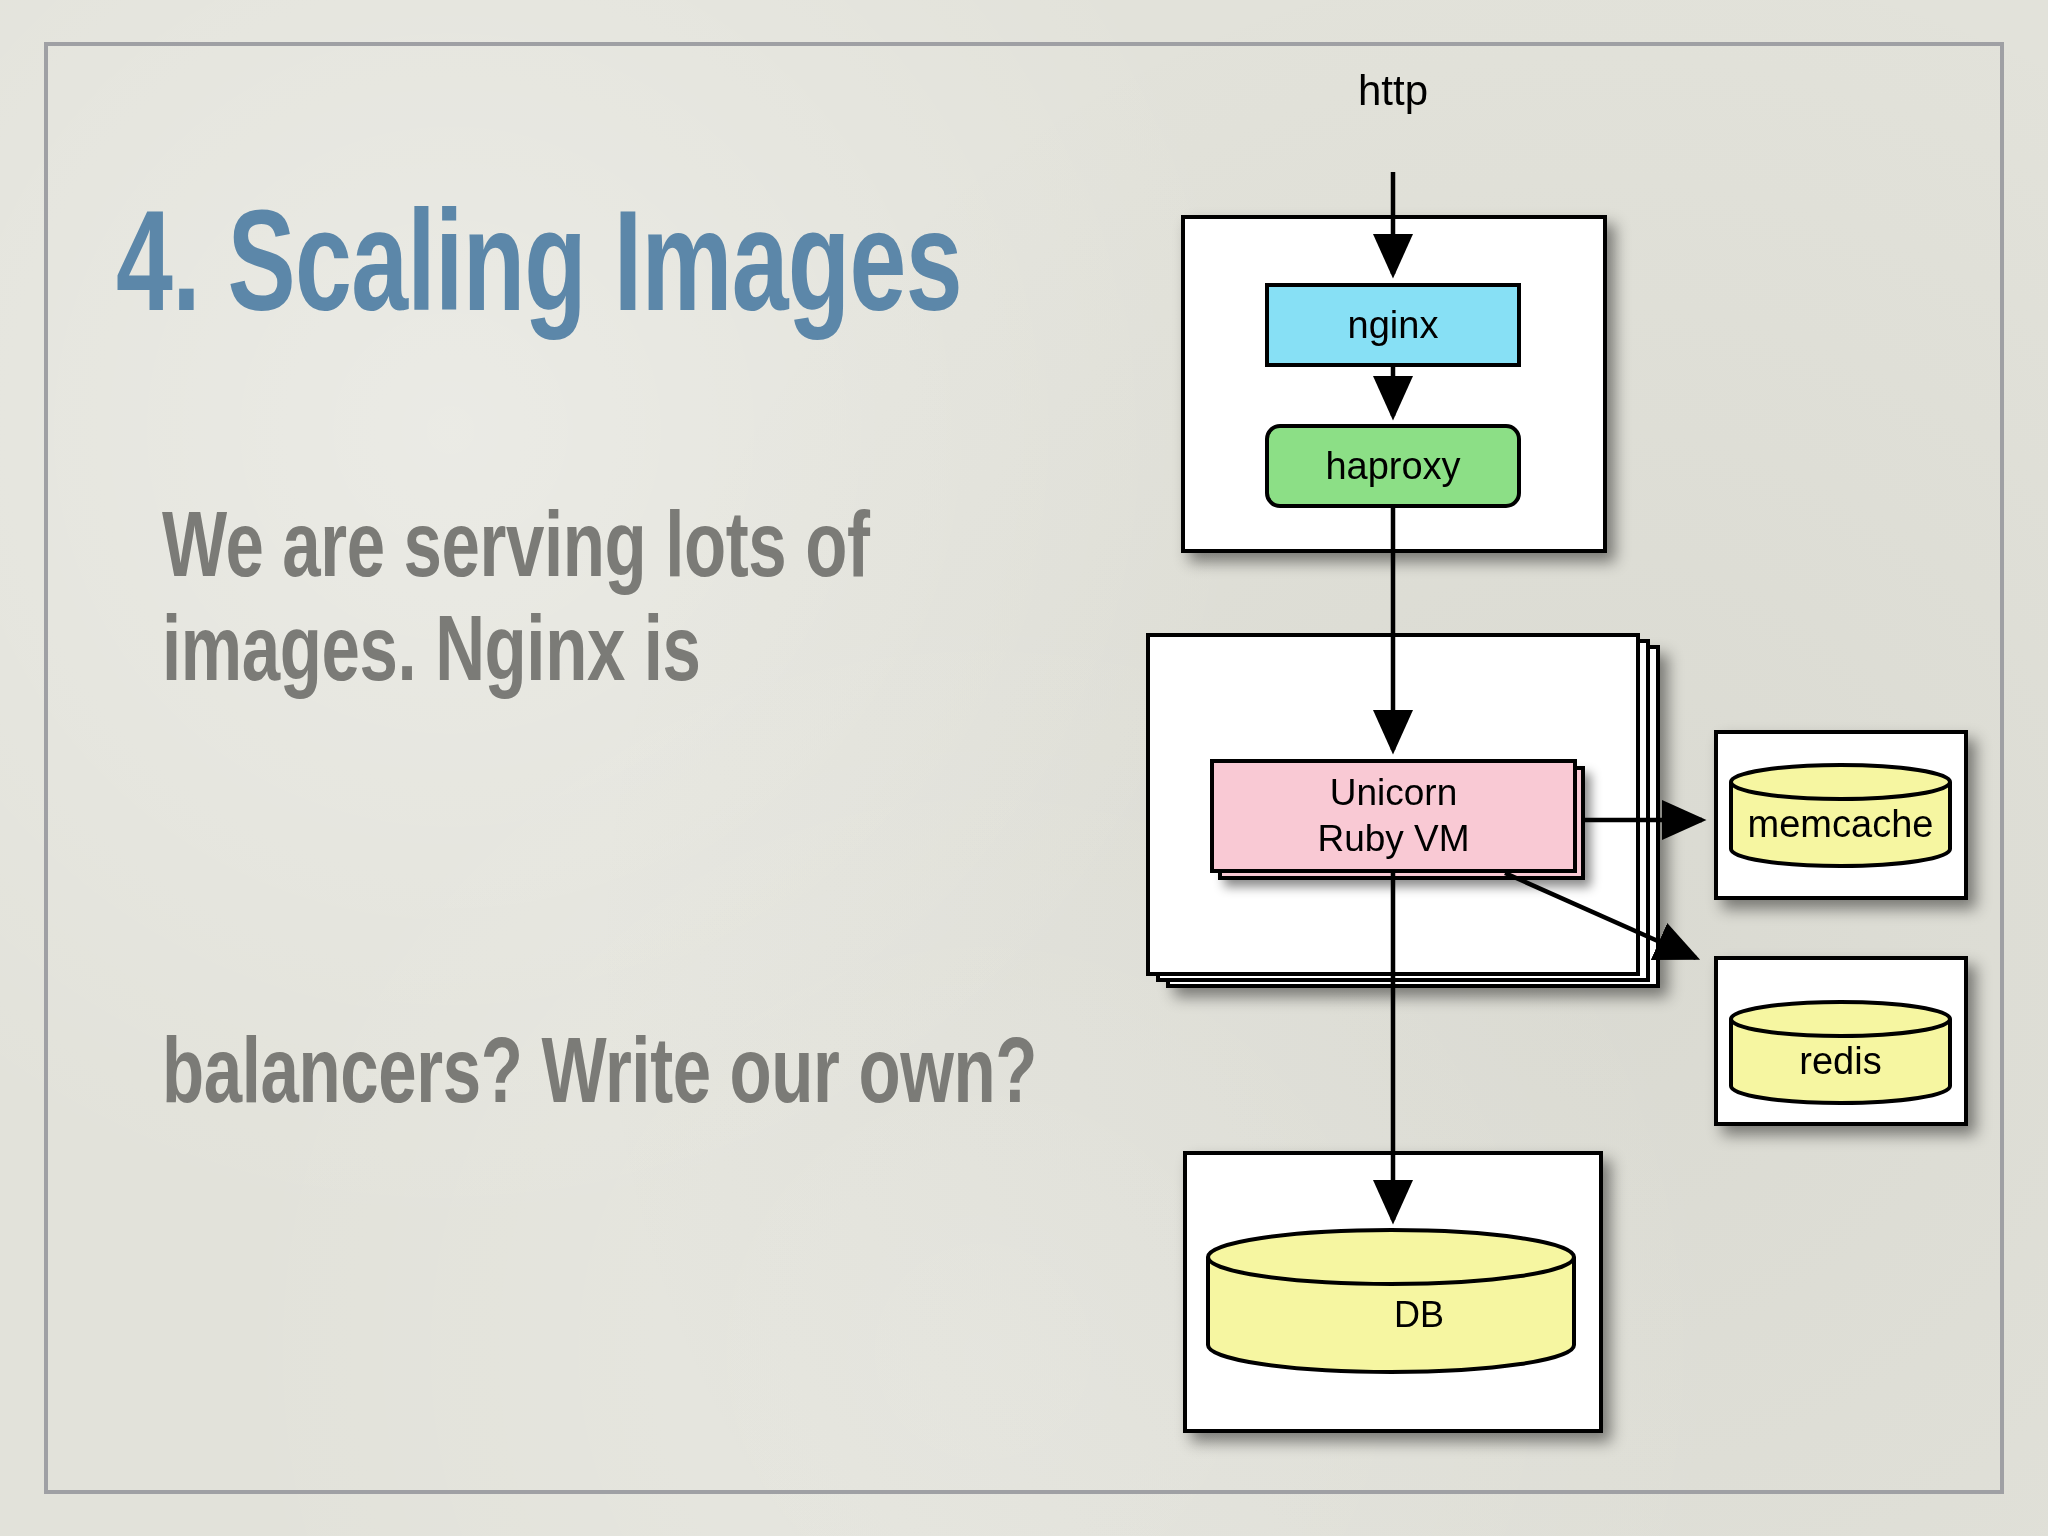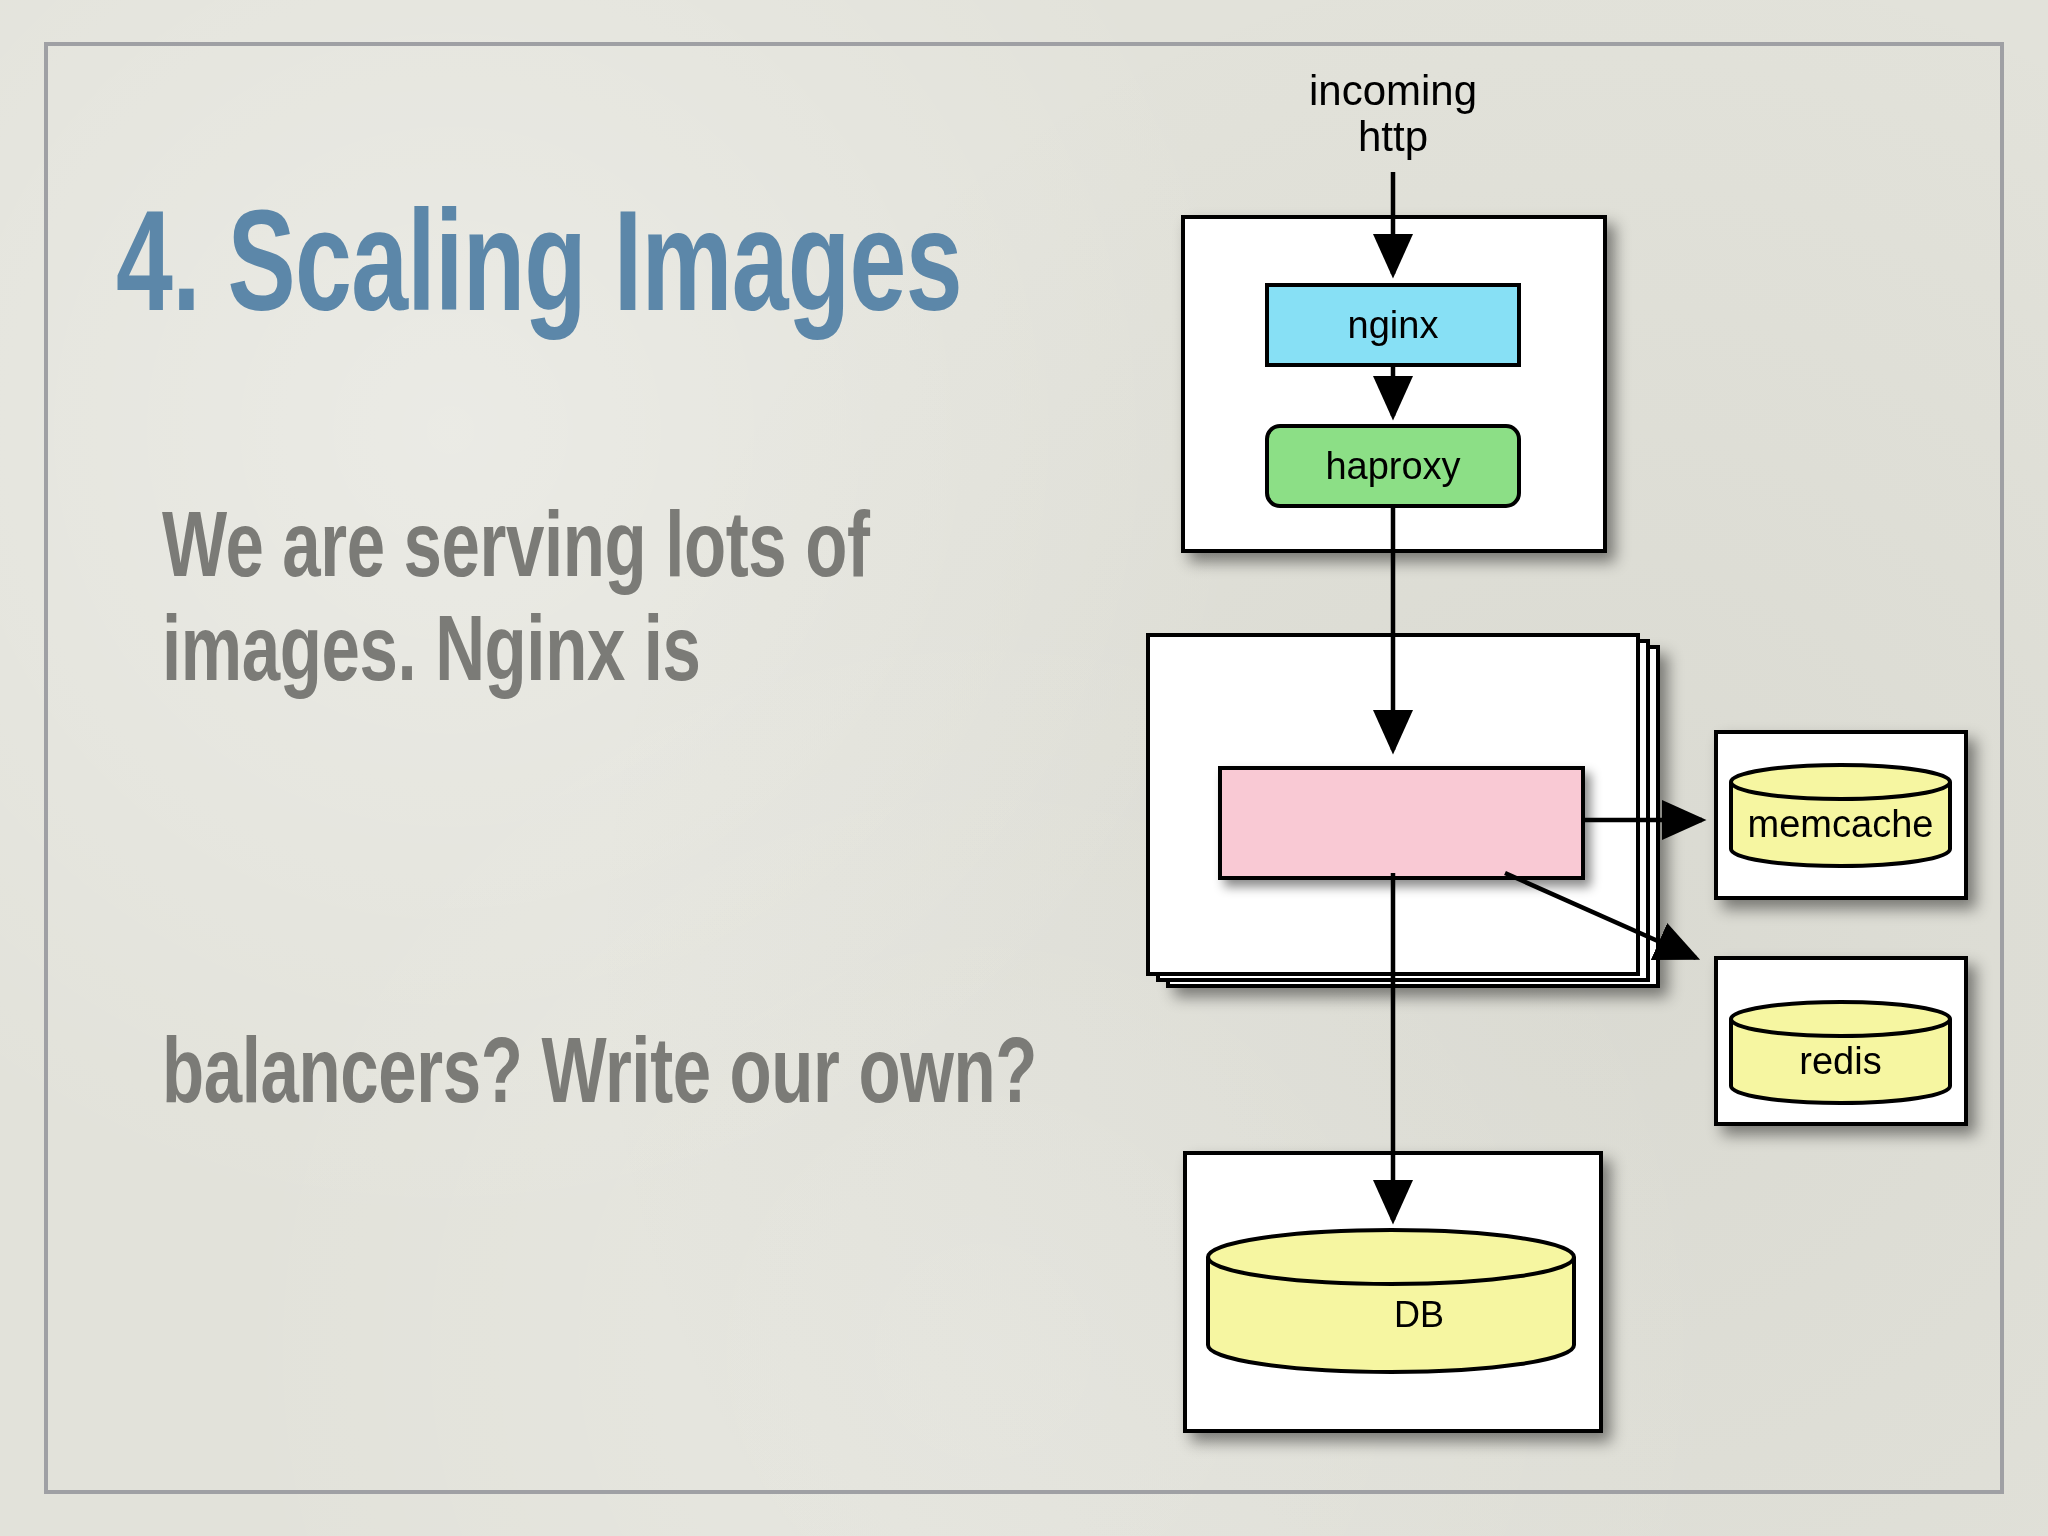--- a/index.html
+++ b/index.html
@@ -52,36 +52,39 @@
   <div class="para p1">
     <div><span class="cond">We are serving lots of</span></div>
     <div><span class="cond">images. Nginx is</span></div>
   </div>
 
   <div class="para p2">
     <div><span class="cond">balancers? Write our own?</span></div>
   </div>
 
   <div class="incoming">
-    <div>incoming</div>
     <div>http</div>
   </div>
 
   <div class="wbox shadow" style="left:1181px;top:215px;width:426px;height:338px;"></div>
   <div class="cbox nginx">
     <span>nginx</span>
   </div>
   <div class="cbox haproxy">
     <span>haproxy</span>
   </div>
 
   <div class="wbox shadow" style="left:1166px;top:645px;width:494px;height:343px;"></div>
   <div class="wbox" style="left:1156px;top:639px;width:494px;height:343px;"></div>
   <div class="wbox" style="left:1146px;top:633px;width:494px;height:343px;"></div>
   <div class="cbox unicorn-back" style="position:absolute;"></div>
+  <div class="cbox unicorn">
+    <div>Unicorn</div>
+    <div>Ruby VM</div>
+  </div>
 
   <div class="wbox shadow" style="left:1714px;top:730px;width:254px;height:170px;"></div>
   <svg class="cyl" style="left:1727px;top:761px;" width="227" height="109" viewBox="0 0 227 109">
     <path d="M4,21 L4,88 A109.5,17 0 0 0 223,88 L223,21" fill="#f6f6a1" stroke="#000" stroke-width="4"></path>
     <ellipse cx="113.5" cy="21" rx="109.5" ry="17" fill="#f6f6a1" stroke="#000" stroke-width="4"></ellipse>
   </svg>
   <div class="node-label" style="left:1727px;top:782px;width:227px;height:84px;">memcache</div>
 
   <div class="wbox shadow" style="left:1714px;top:956px;width:254px;height:170px;"></div>
   <svg class="cyl" style="left:1727px;top:998px;" width="227" height="109" viewBox="0 0 227 109">

